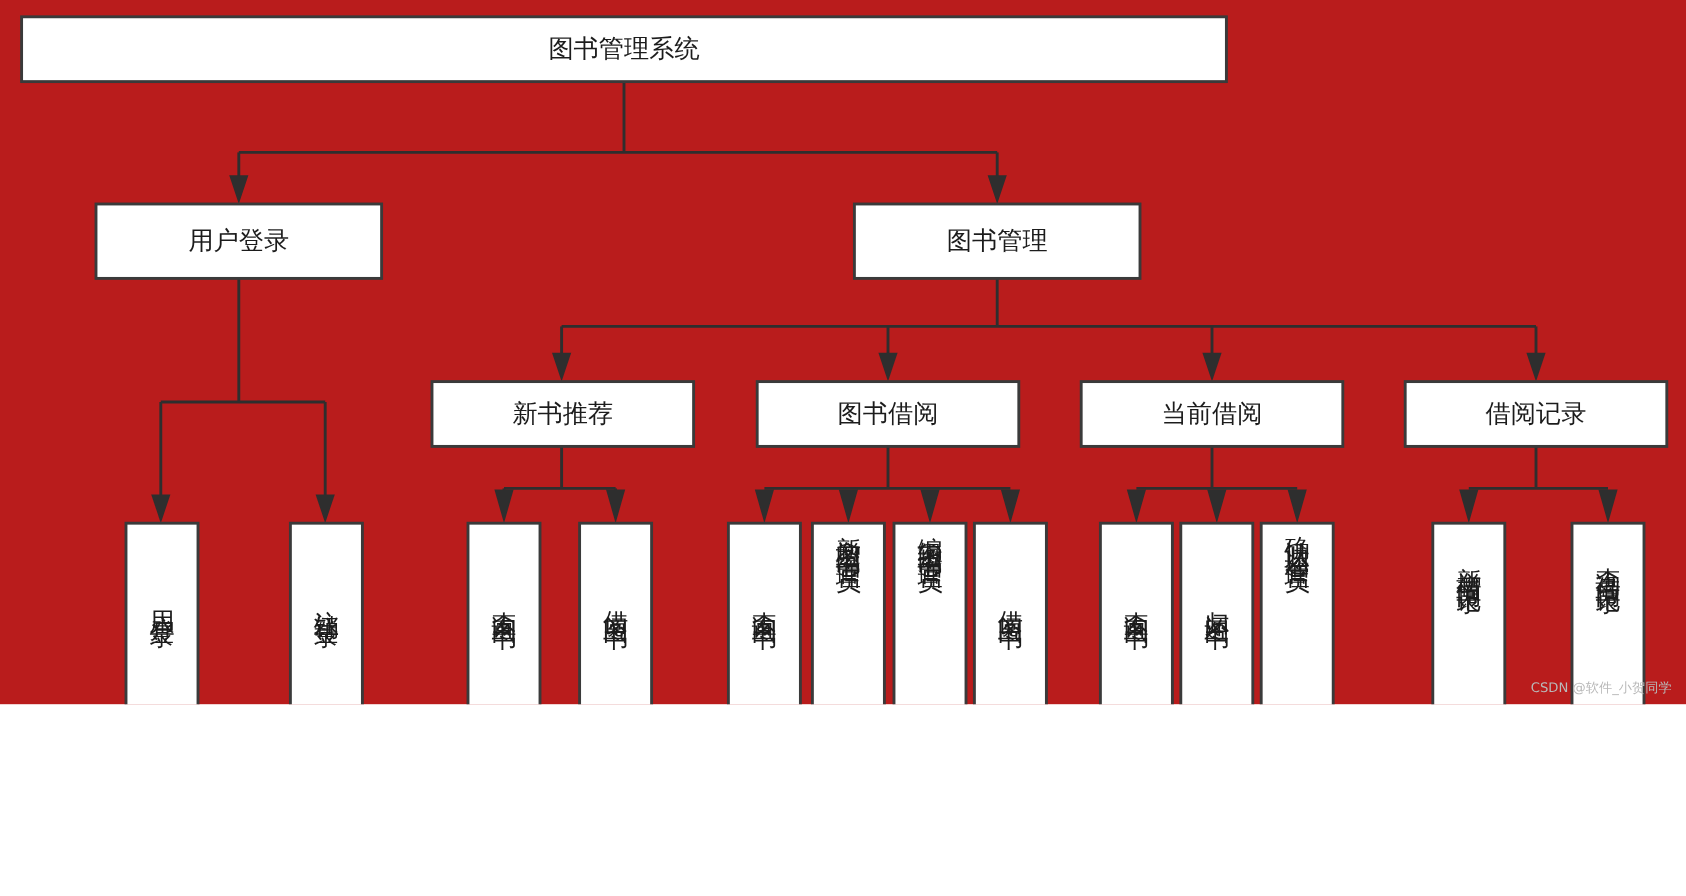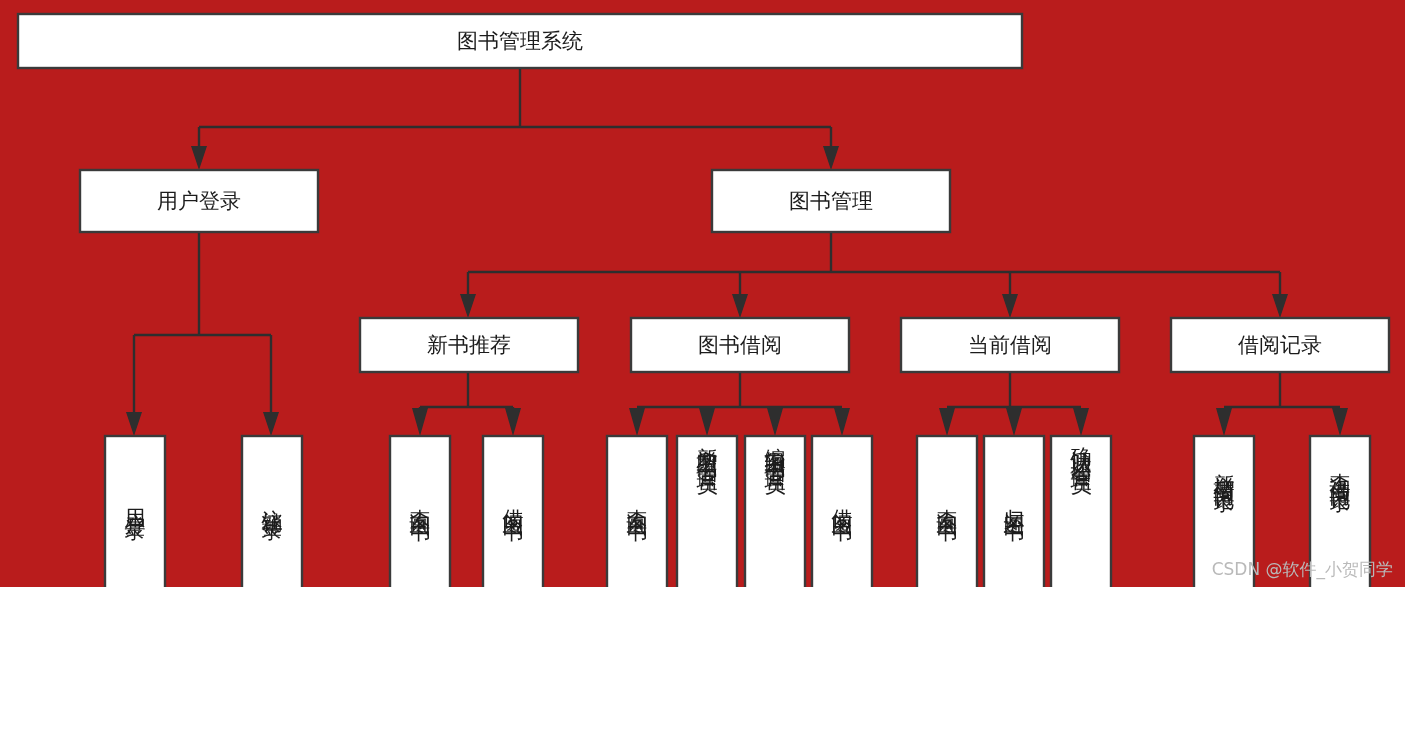--- a/index.html
+++ b/index.html
@@ -52,21 +52,21 @@
     text-anchor: middle;
     writing-mode: vertical-rl;
     glyph-orientation-vertical: 0;
     letter-spacing: 4px;
   }
   .watermark {
     position: absolute;
     right: 12px;
     bottom: 6px;
     font-family: "DejaVu Sans", "Liberation Sans", sans-serif;
-    font-size: 17px;
+    font-size: 11px;
     color: #b9b9b9;
     white-space: nowrap;
     pointer-events: none;
     user-select: none;
   }
 </style>
 </head>
 <body>
 
 <div id="diagram-root">

